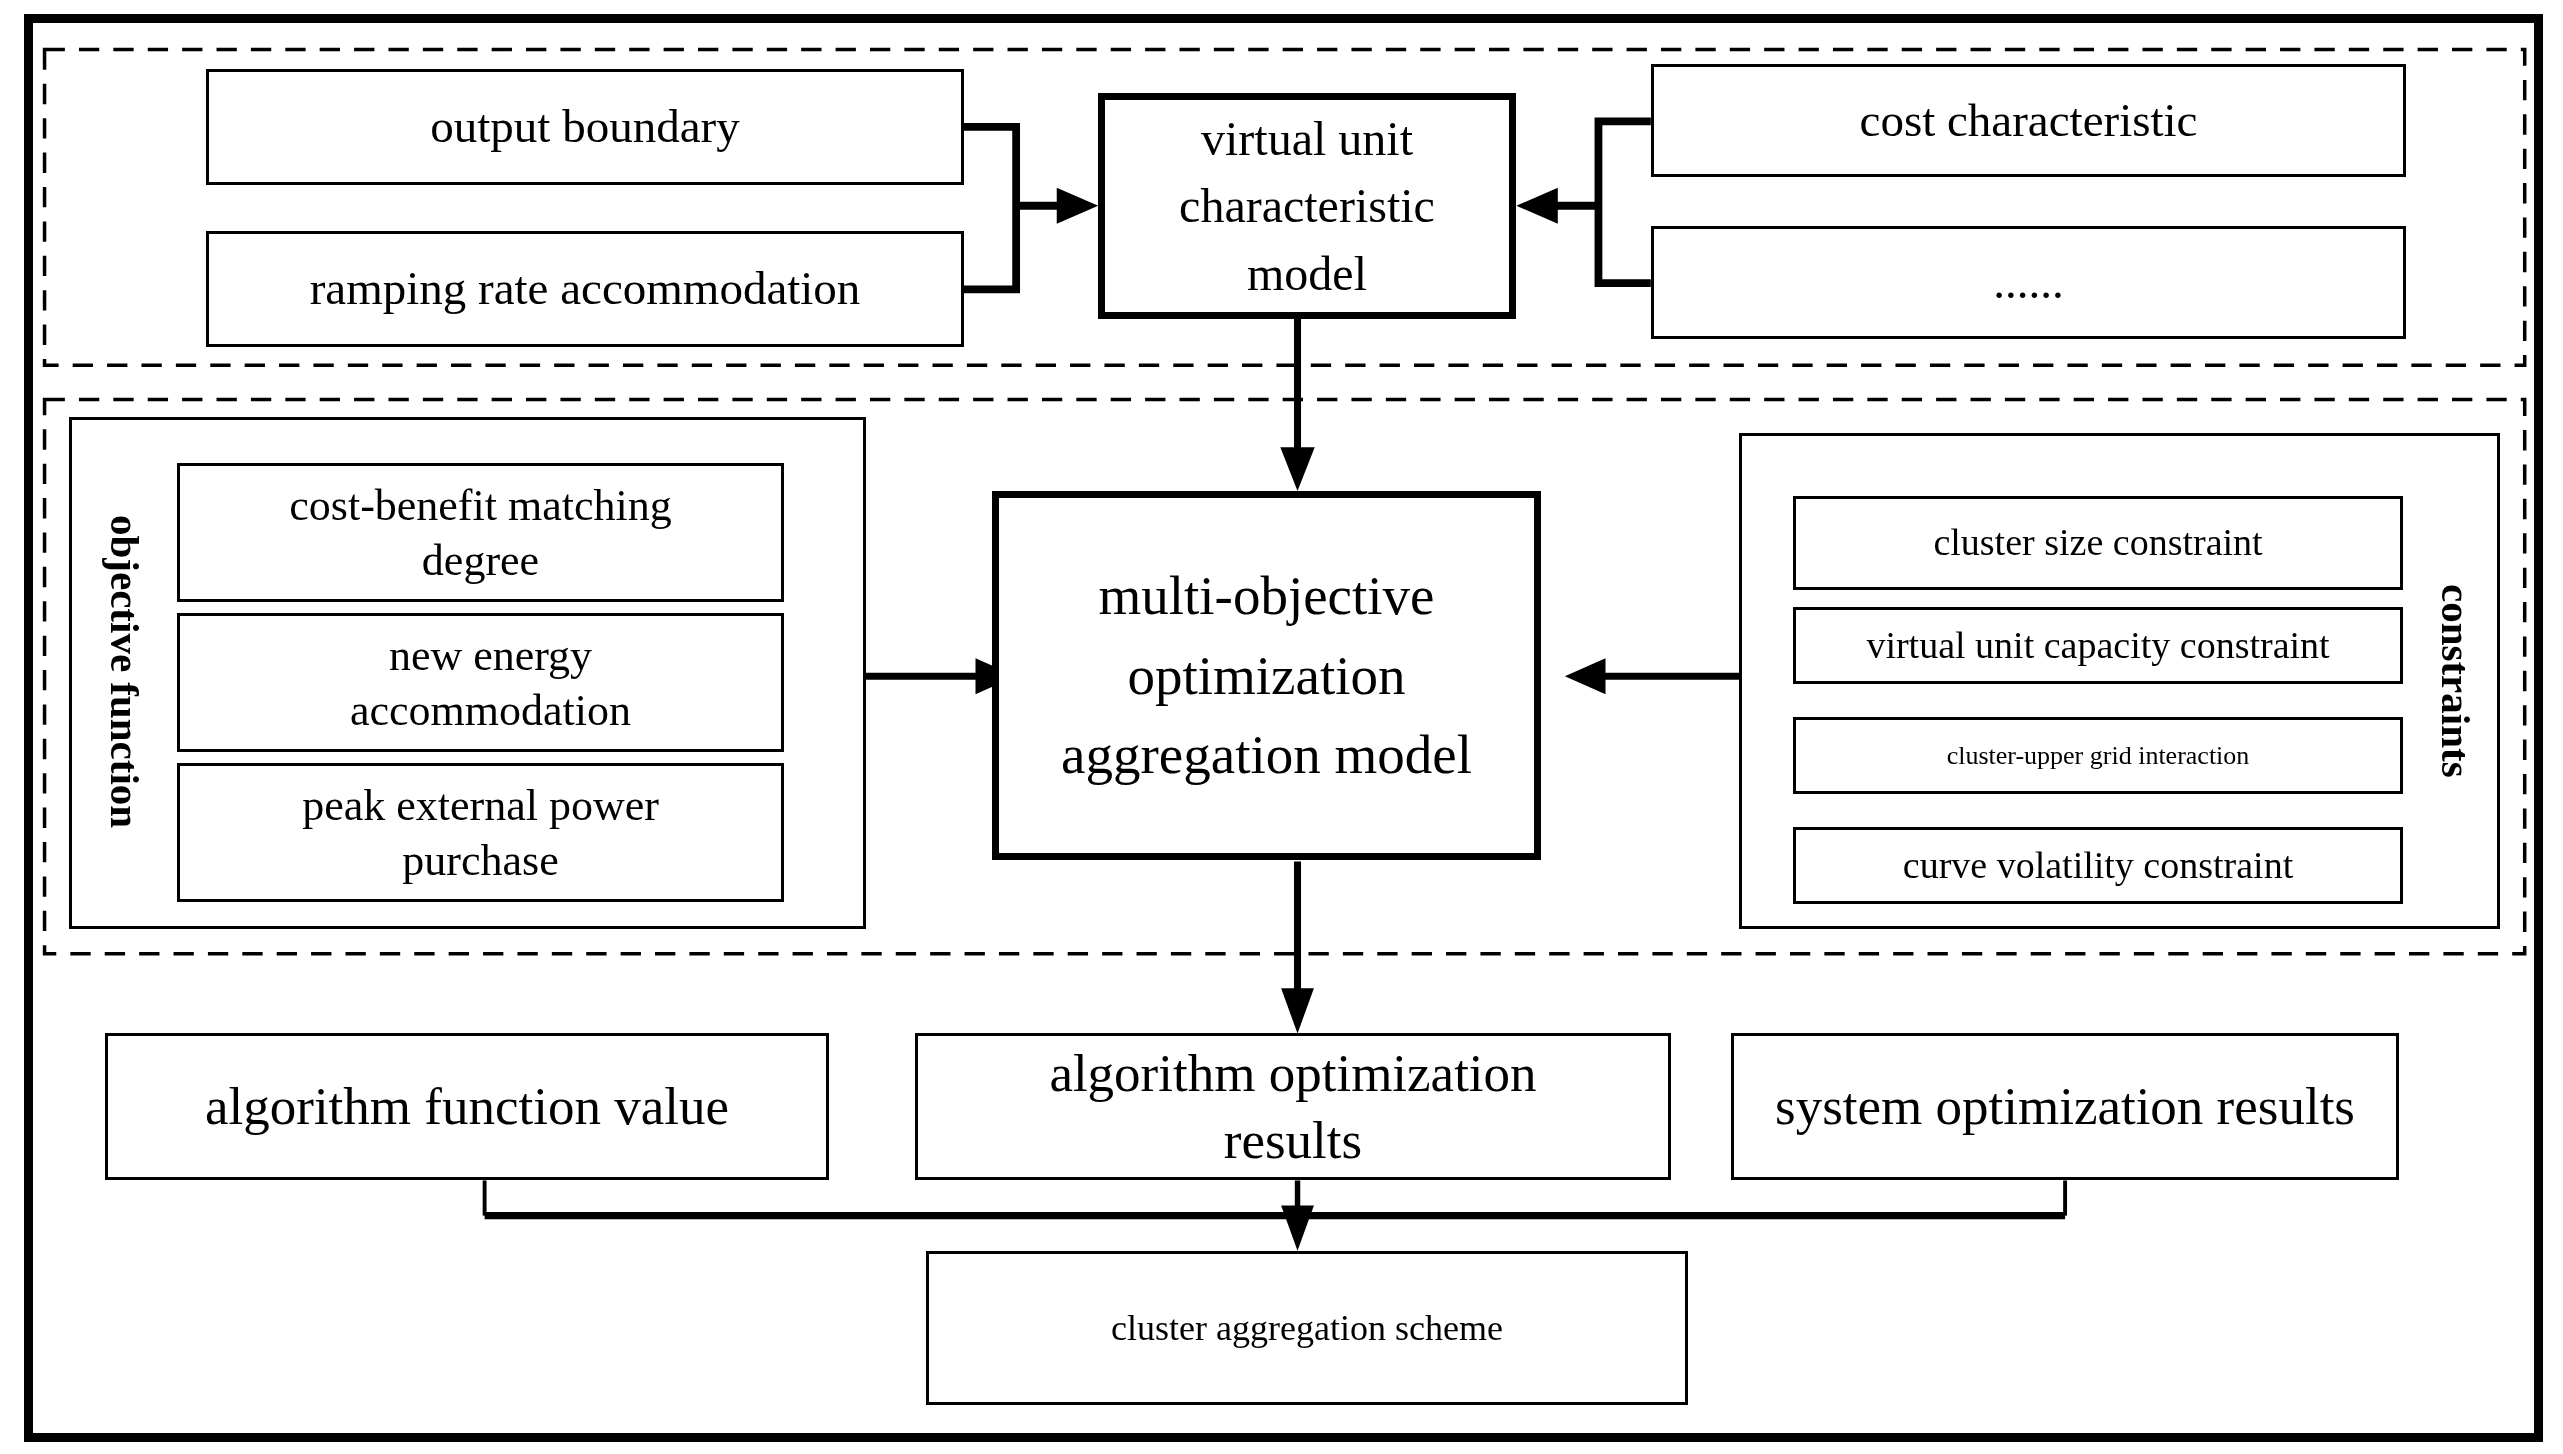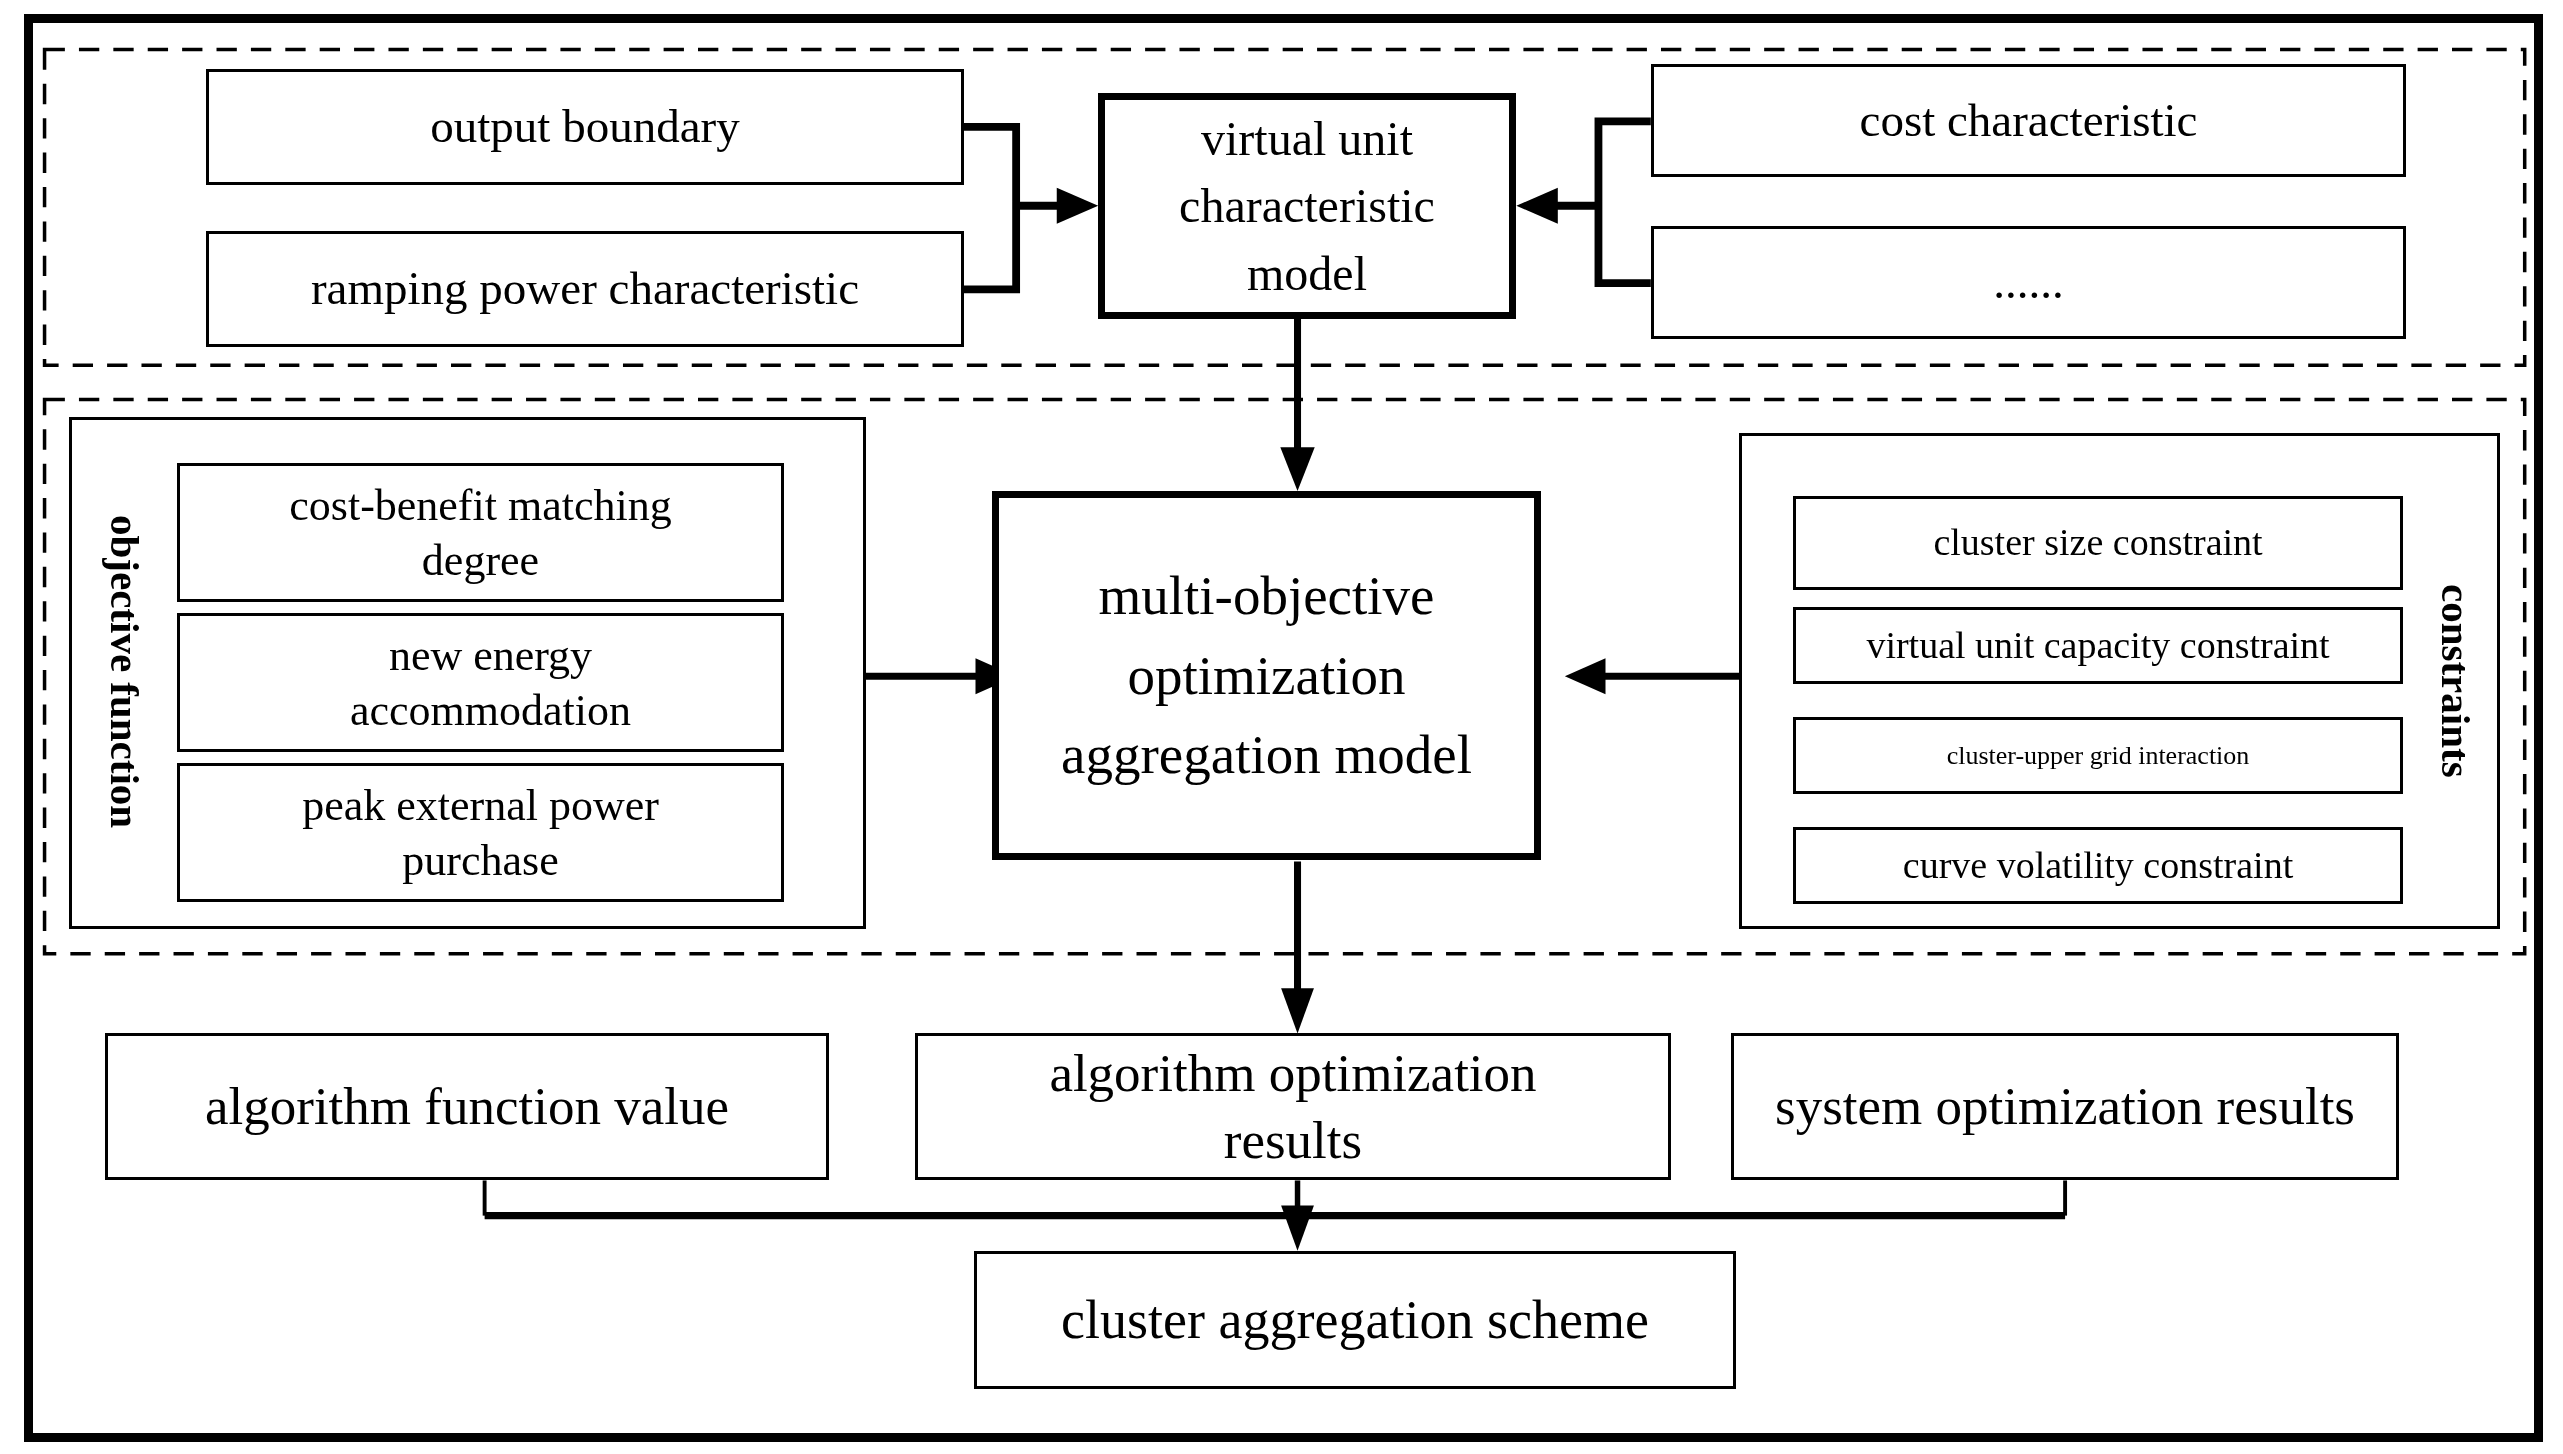--- a/index.html
+++ b/index.html
@@ -79,21 +79,21 @@
     <span class="vtext">objective function</span>
   </div>
   <div class="vwrap" style="left:2415px;top:435px;width:82px;height:491px;font-size:41px;">
     <span class="vtext">constraints</span>
   </div>
 
   <div class="node" style="left:206px;top:69px;width:758px;height:116px;font-size:47px;text-align:right;">
     <span class="lbl">output boundary</span>
   </div>
   <div class="node" style="left:206px;top:231px;width:758px;height:116px;font-size:47px;">
-    <span class="lbl">ramping power characteristic</span>
+    <span class="lbl">ramping rate accommodation</span>
   </div>
   <div class="node emph" style="left:1098px;top:93px;width:418px;height:226px;font-size:48px;line-height:1.4;">
     <span class="lbl">virtual unit
 characteristic
 model</span>
   </div>
   <div class="node" style="left:1651px;top:64px;width:755px;height:113px;font-size:47px;">
     <span class="lbl">cost characteristic</span>
   </div>
   <div class="node" style="left:1651px;top:226px;width:755px;height:113px;font-size:47px;">
@@ -136,18 +136,18 @@
     <span class="lbl">algorithm function value</span>
   </div>
   <div class="node" style="left:915px;top:1033px;width:756px;height:147px;font-size:53px;line-height:1.25;">
     <span class="lbl">algorithm optimization
 results</span>
   </div>
   <div class="node" style="left:1731px;top:1033px;width:668px;height:147px;font-size:53px;">
     <span class="lbl">system optimization results</span>
   </div>
 
-  <div class="node" style="left:926px;top:1251px;width:762px;height:138px;font-size:54px;margin-left:48px;">
+  <div class="node" style="left:926px;top:1251px;width:762px;height:154px;font-size:36px;">
     <span class="lbl">cluster aggregation scheme</span>
   </div>
 
 </div>
 
 
 </body></html>

